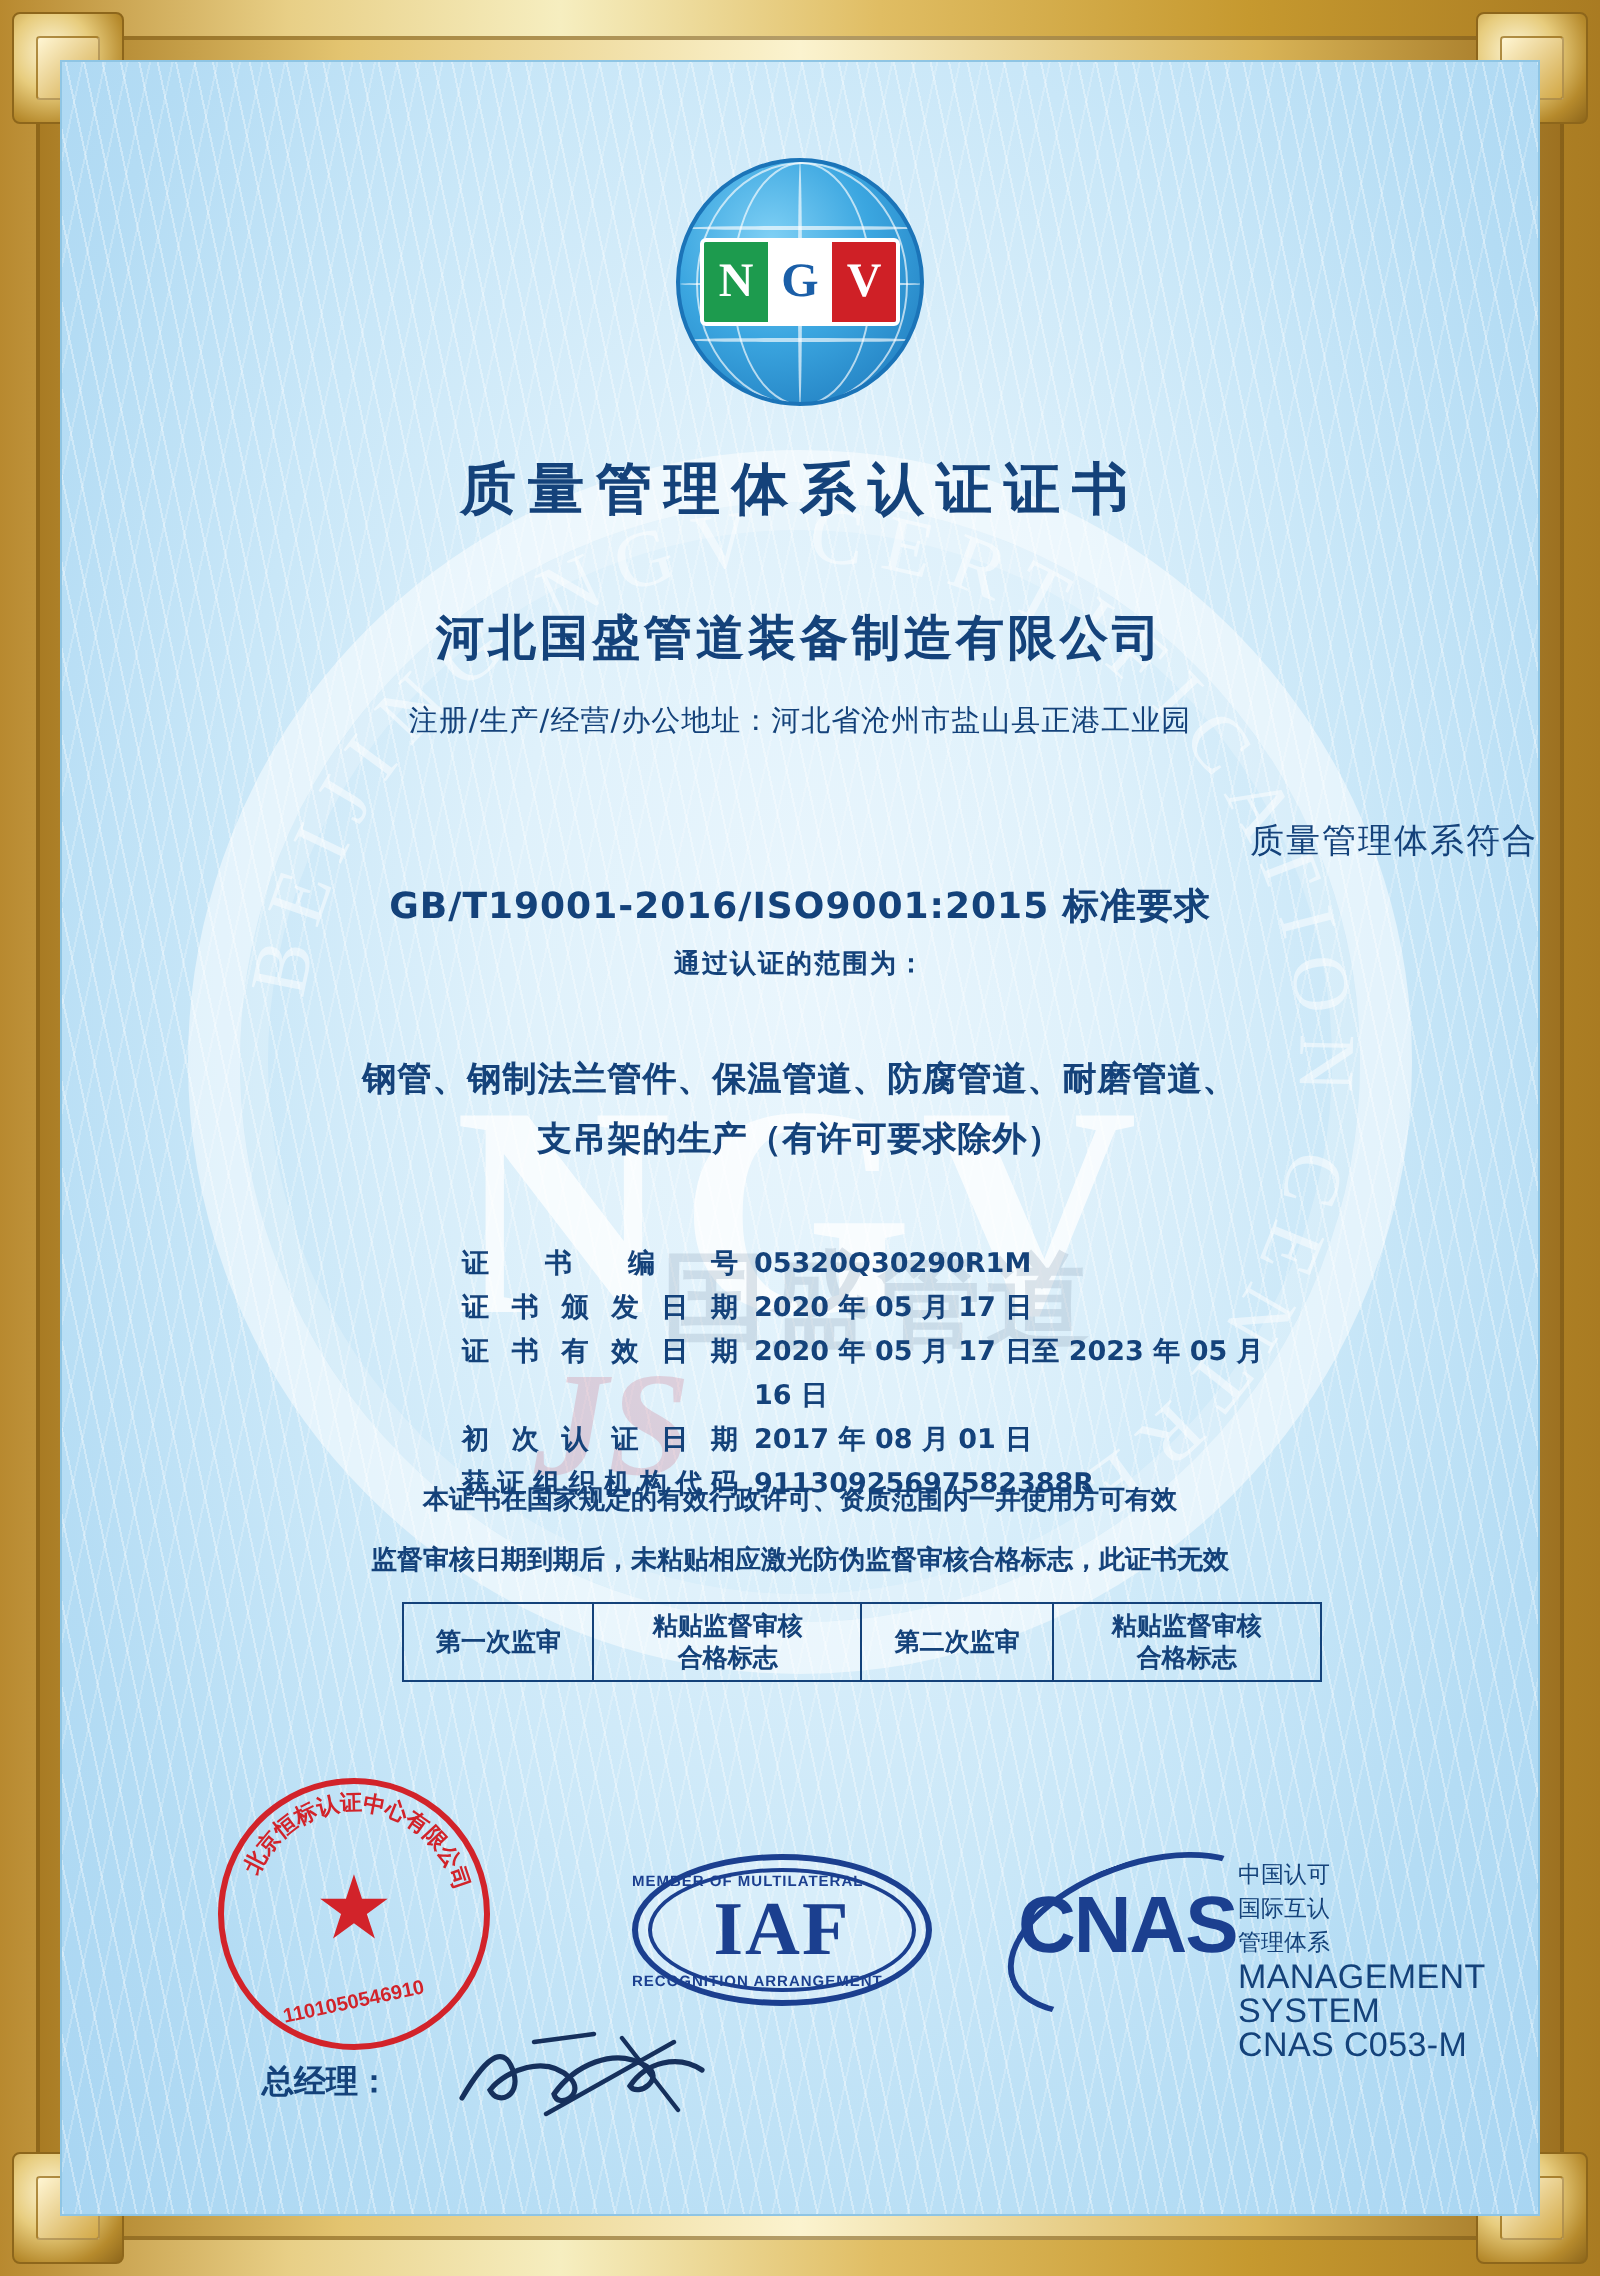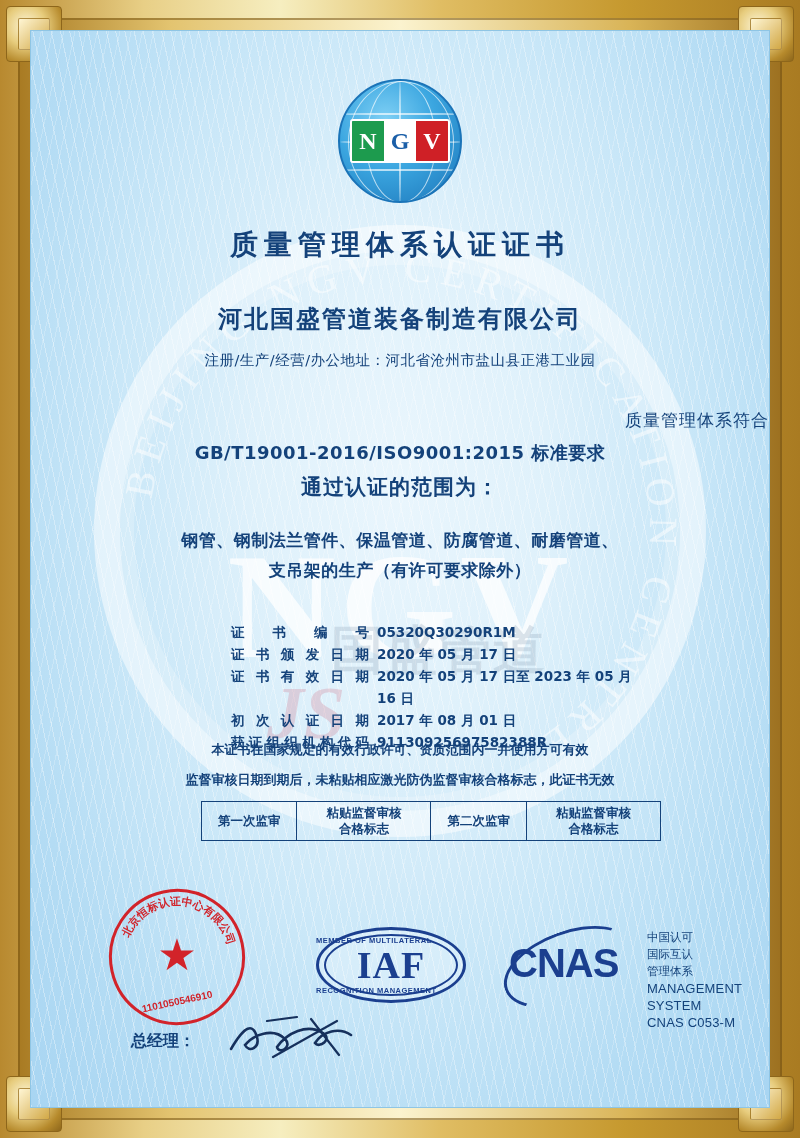--- a/index.html
+++ b/index.html
@@ -140,21 +140,21 @@
     font-size:17px;font-weight:normal;color:#14427a;letter-spacing:1px;
     font-family:"DejaVu Sans", sans-serif;
   }
   .std2{
     position:absolute;left:0;right:0;top:410px;text-align:center;
     font-size:18px;font-weight:bold;color:#14427a;letter-spacing:.5px;
     font-family:"DejaVu Sans", sans-serif;
   }
   .std3{
     position:absolute;left:0;right:0;top:442px;text-align:center;
-    font-size:21px;font-weight:bold;color:#14427a;letter-spacing:1px;
+    font-size:13px;font-weight:bold;color:#14427a;letter-spacing:1px;
     font-family:"DejaVu Sans", sans-serif;
   }
   .scope{
     position:absolute;left:60px;right:60px;top:494px;text-align:center;
     font-size:17px;font-weight:bold;color:#14427a;line-height:30px;letter-spacing:.5px;
     font-family:"DejaVu Sans", sans-serif;
   }
 
   
   .details{
@@ -237,23 +237,23 @@
   }
   .cnas-swoosh{
     position:absolute;left:470px;top:900px;width:130px;height:66px;
     border:3px solid #1b3f8f;border-radius:50%;
     border-right-color:transparent;border-bottom-color:transparent;
     transform:rotate(-20deg);
   }
   .cnas-txt{
     position:absolute;left:588px;top:898px;
     font-family:"DejaVu Sans", sans-serif;
-    font-size:11.5px;color:#14427a;line-height:17px;margin-left:28px;
-  }
-  .cnas-txt .en{font-family:"Liberation Sans", sans-serif;font-size:13px;letter-spacing:.2px;}
+    font-size:11.5px;color:#14427a;line-height:17px;
+  }
+  .cnas-txt .en{font-family:"Liberation Sans", sans-serif;font-size:17px;letter-spacing:.2px;}
 
   .gm-label{
     position:absolute;left:100px;top:1000px;
     font-size:16px;font-weight:bold;color:#14427a;
     font-family:"DejaVu Sans", sans-serif;
   }
   .signature{
     position:absolute;left:196px;top:984px;width:130px;height:46px;
   }
 </style>
@@ -366,21 +366,21 @@
         </svg>
         <div class="seal-star">★</div>
         <div class="seal-num">1101050546910</div>
       </div>
 
       <div class="iaf">
         <div class="iaf-oval"></div>
         <div class="iaf-oval2"></div>
         <div class="iaf-top">MEMBER OF MULTILATERAL</div>
         <div class="iaf-main">IAF</div>
-        <div class="iaf-bot">RECOGNITION MANAGEMENT</div>
+        <div class="iaf-bot">RECOGNITION ARRANGEMENT</div>
       </div>
 
       <div class="cnas-swoosh"></div>
       <div class="cnas">CNAS</div>
       <div class="cnas-txt">
         <div>中国认可</div>
         <div>国际互认</div>
         <div>管理体系</div>
         <div class="en">MANAGEMENT SYSTEM</div>
         <div class="en">CNAS C053-M</div>

